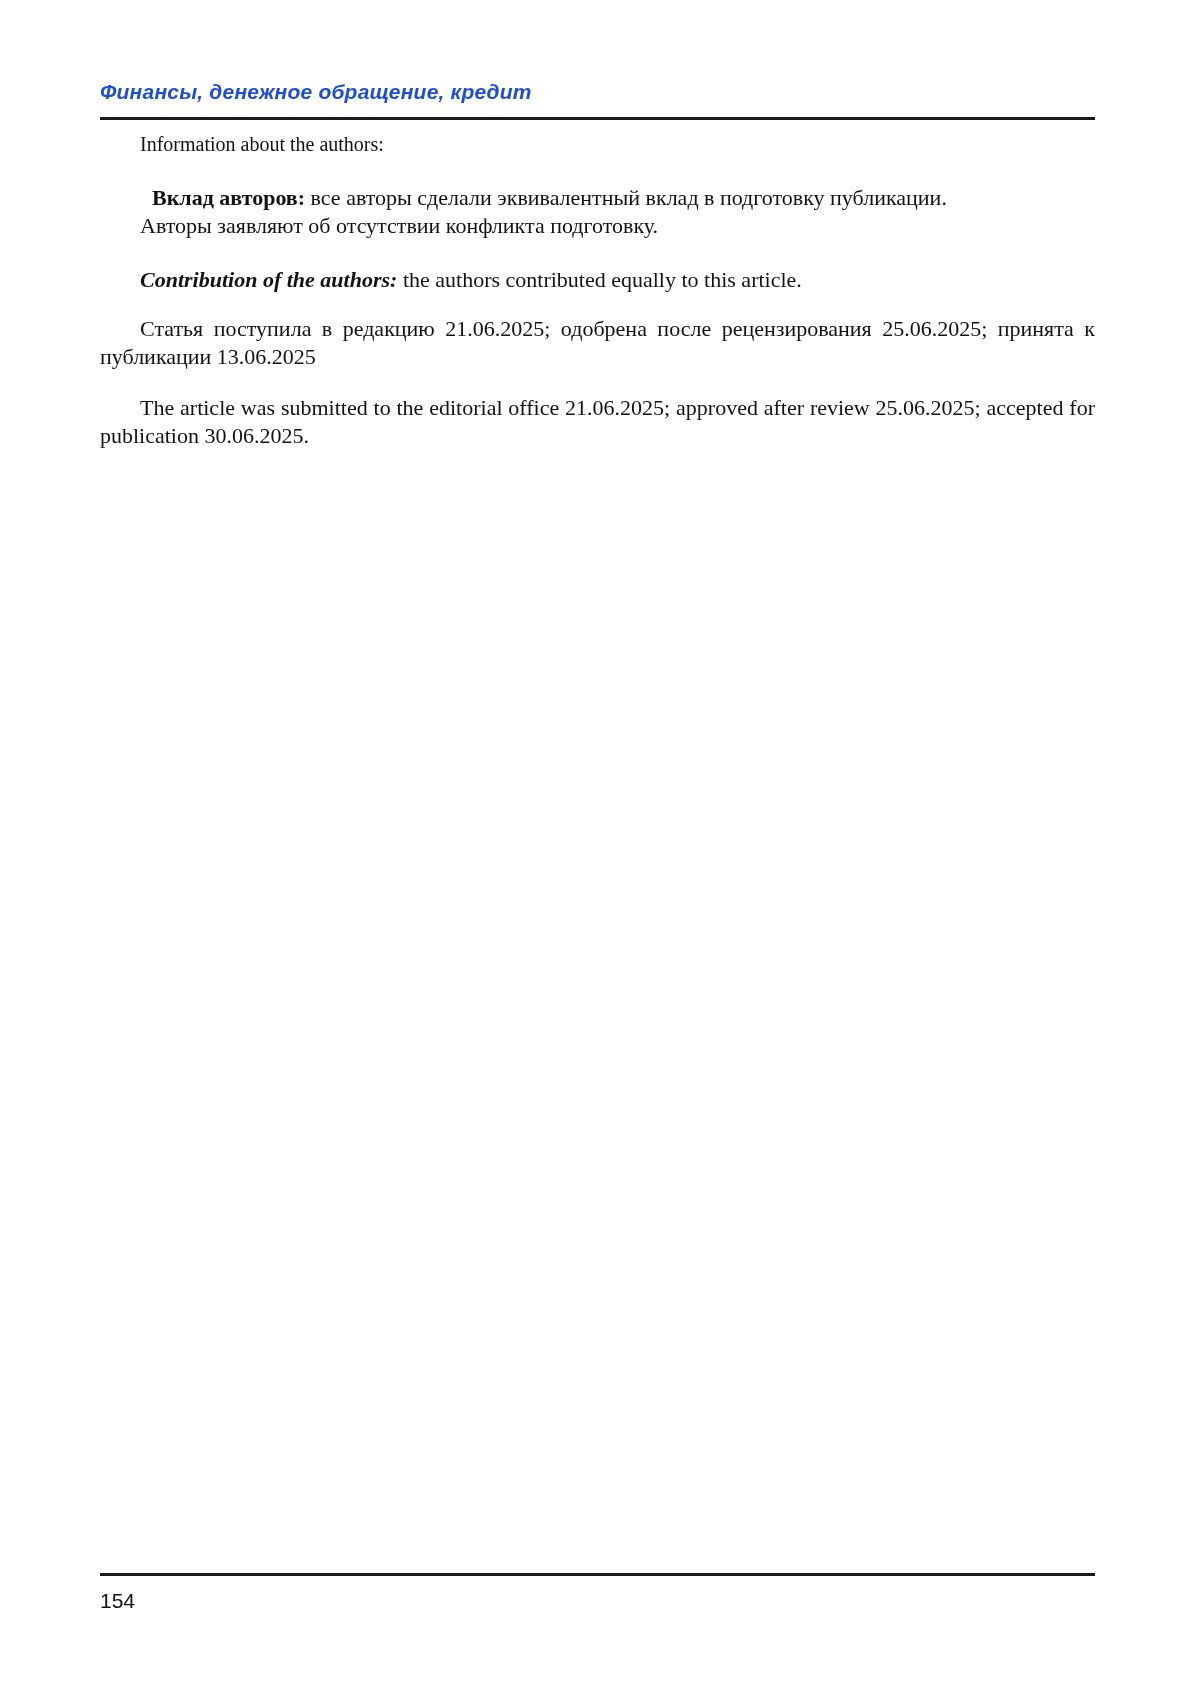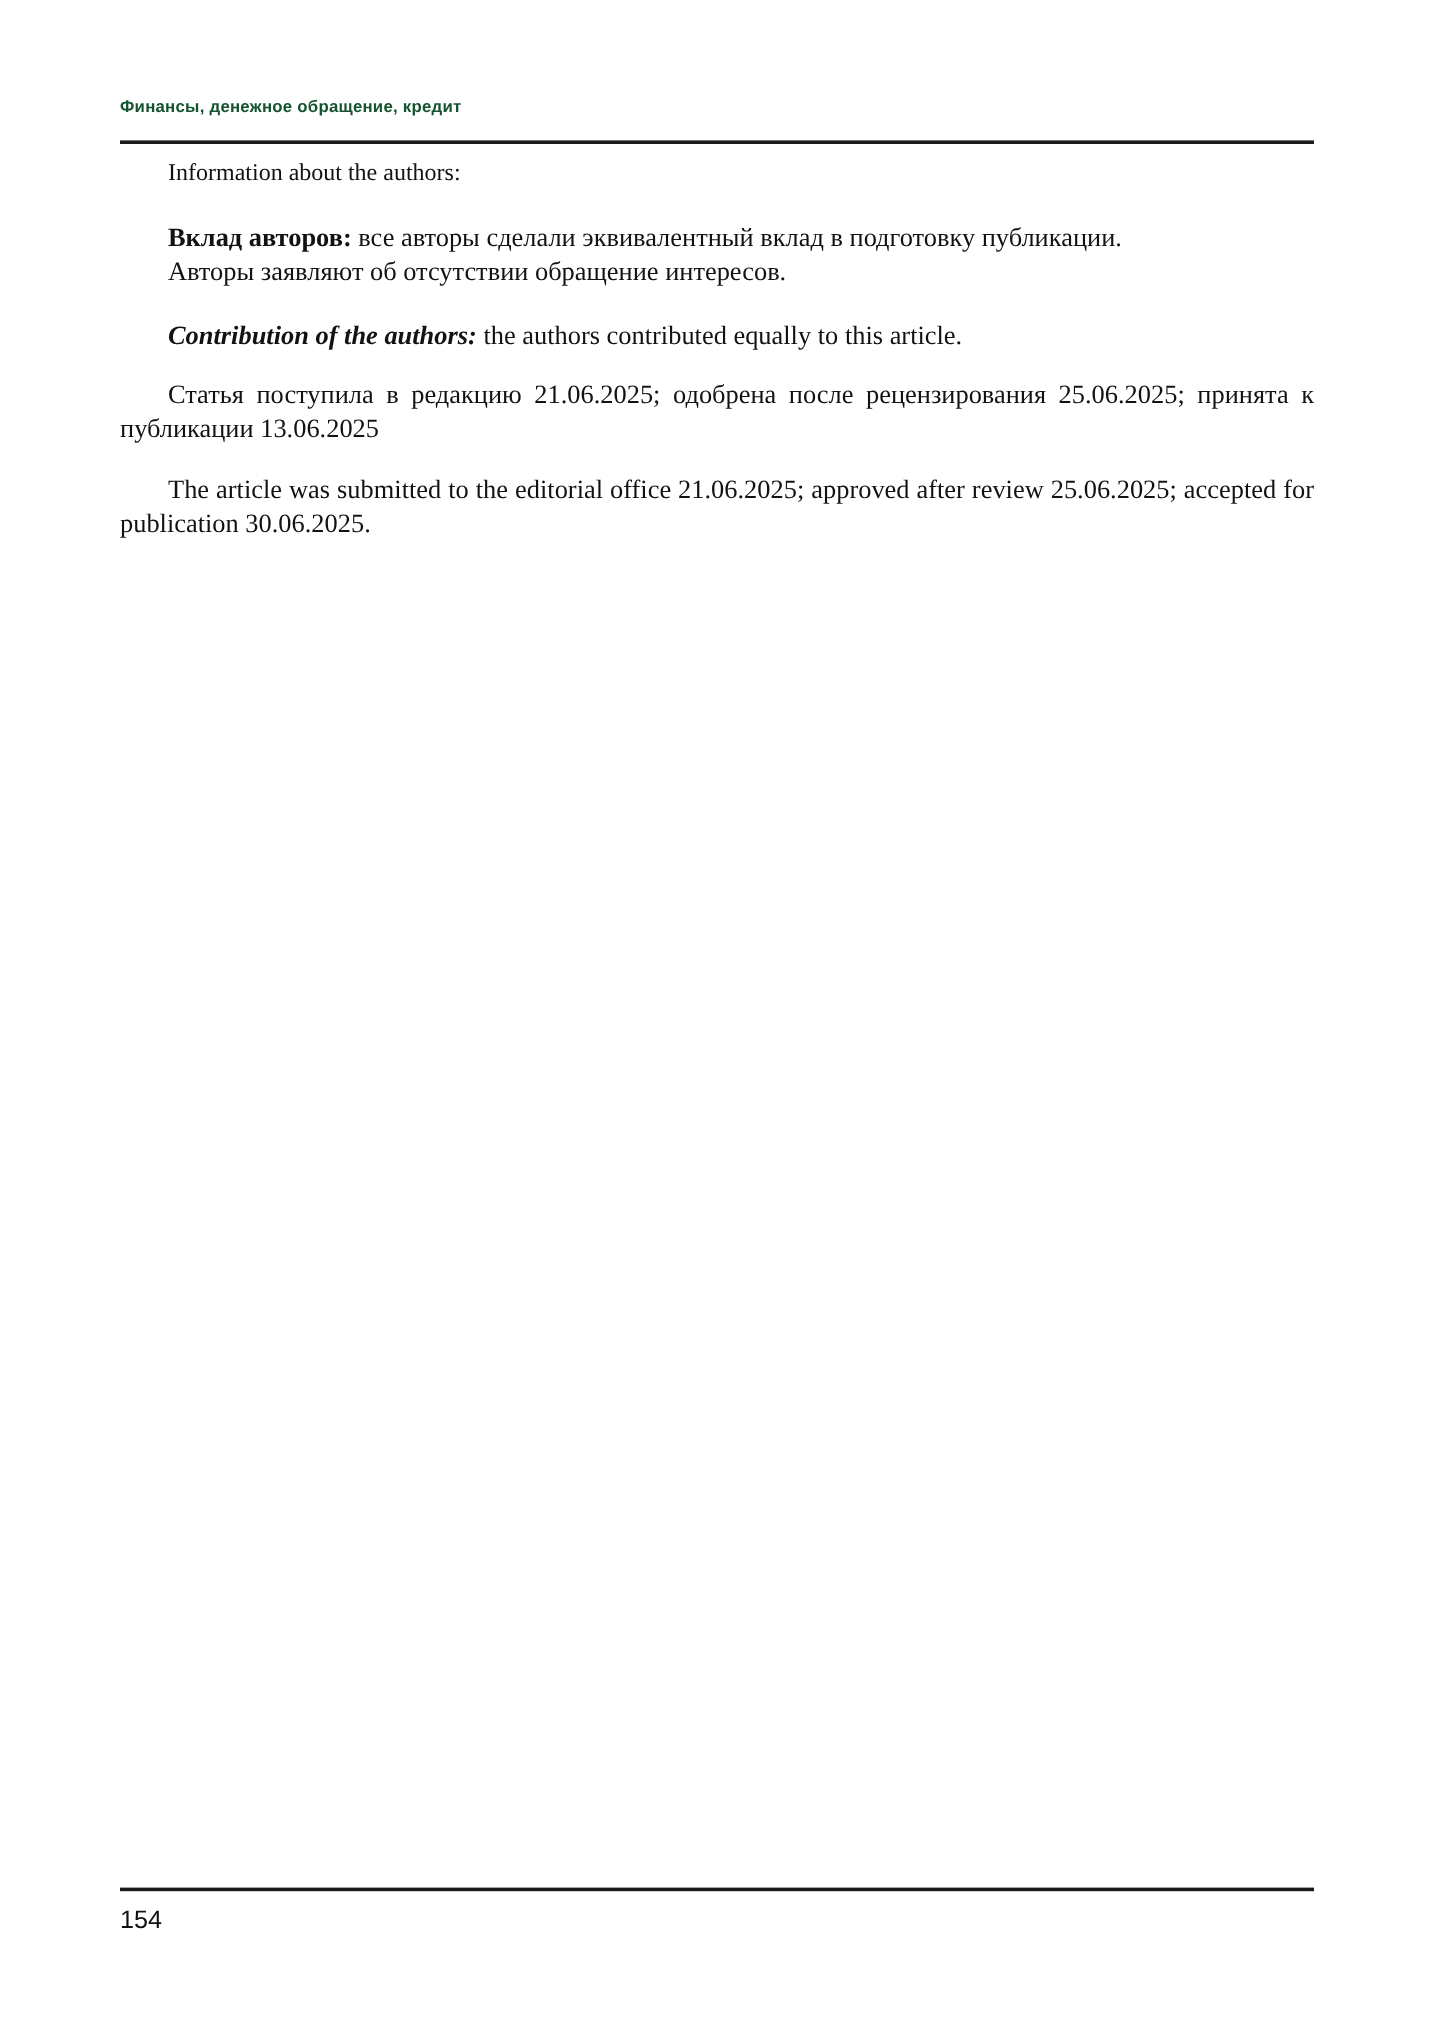--- a/index.html
+++ b/index.html
@@ -16,24 +16,25 @@
     font-family: "Liberation Serif", serif;
     overflow: hidden;
   }
   .running-head {
     position: absolute;
     left: 100px;
     top: 80px;
     width: 995px;
     font-family: "Liberation Sans", sans-serif;
     font-weight: bold;
-    font-size: 14px;
+    font-size: 21px;
     letter-spacing: 0.2px;
-    color: #14532d;
+    color: #1d4ed8;
     white-space: nowrap;
+    font-style: italic;
   }
   .rule {
     position: absolute;
     left: 100px;
     width: 995px;
     height: 3px;
     background: #1a1a1a;
   }
   .rule.header-rule { top: 117px; }
   .rule.footer-rule { top: 1573px; }
@@ -55,21 +56,21 @@
     line-height: 27px !important;
   }
   .para-small {
     font-size: 20px !important;
     line-height: 27px !important;
   }
   .spaced { margin-top: 26px !important; }
   .spaced-sm { margin-top: 21px !important; }
   .spaced-md { margin-top: 23px !important; }
   .justified { text-align: justify; }
-  .label-bold { font-weight: bold; }
+  .label-bold { font-weight: bold; margin-left: 12px; }
   .label-bold-italic { font-weight: bold; font-style: italic; }
   .footer-line {
     position: absolute;
     left: 100px;
     top: 1589px;
     width: 995px;
     display: flex;
     justify-content: space-between;
     align-items: flex-end;
     font-family: "Liberation Sans", sans-serif;
@@ -86,21 +87,21 @@
 
   <div class="rule header-rule"></div>
 
   <div class="content">
 
     <p class="para-heading">Information about the authors:</p>
 
 
     <p class="spaced justified"><span class="label-bold">Вклад авторов:</span><span> все авторы сделали эквивалентный вклад в подготовку публикации.</span></p>
 
-    <p>Авторы заявляют об отсутствии обращение интересов.</p>
+    <p>Авторы заявляют об отсутствии конфликта подготовку.</p>
 
     <p class="spaced justified"><span class="label-bold-italic">Contribution of the authors:</span><span> the authors contributed equally to this article.</span></p>
 
 
     <p class="spaced-sm justified">Статья поступила в редакцию 21.06.2025; одобрена после рецензирования 25.06.2025; принята к публикации 13.06.2025</p>
 
     <p class="spaced-md justified">The article was submitted to the editorial office 21.06.2025; approved after review 25.06.2025; accepted for publication 30.06.2025.</p>
 
   </div>
 

